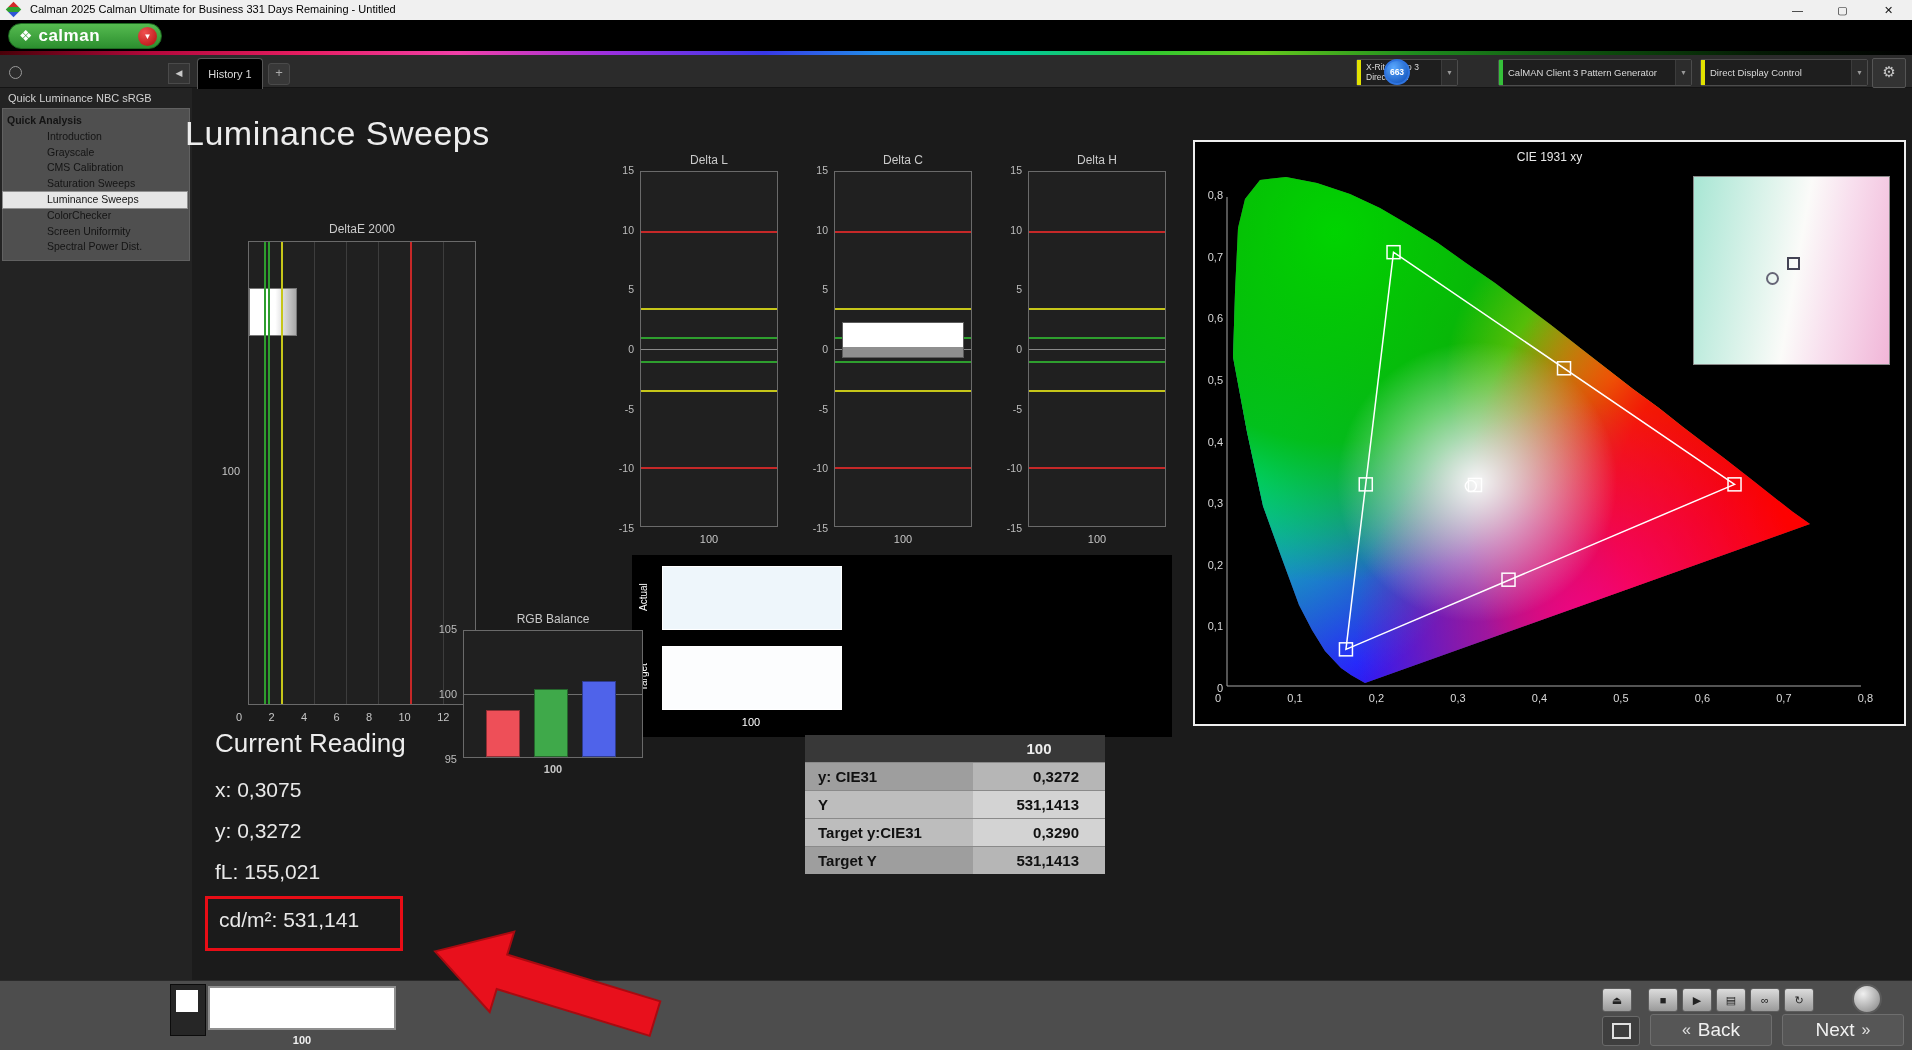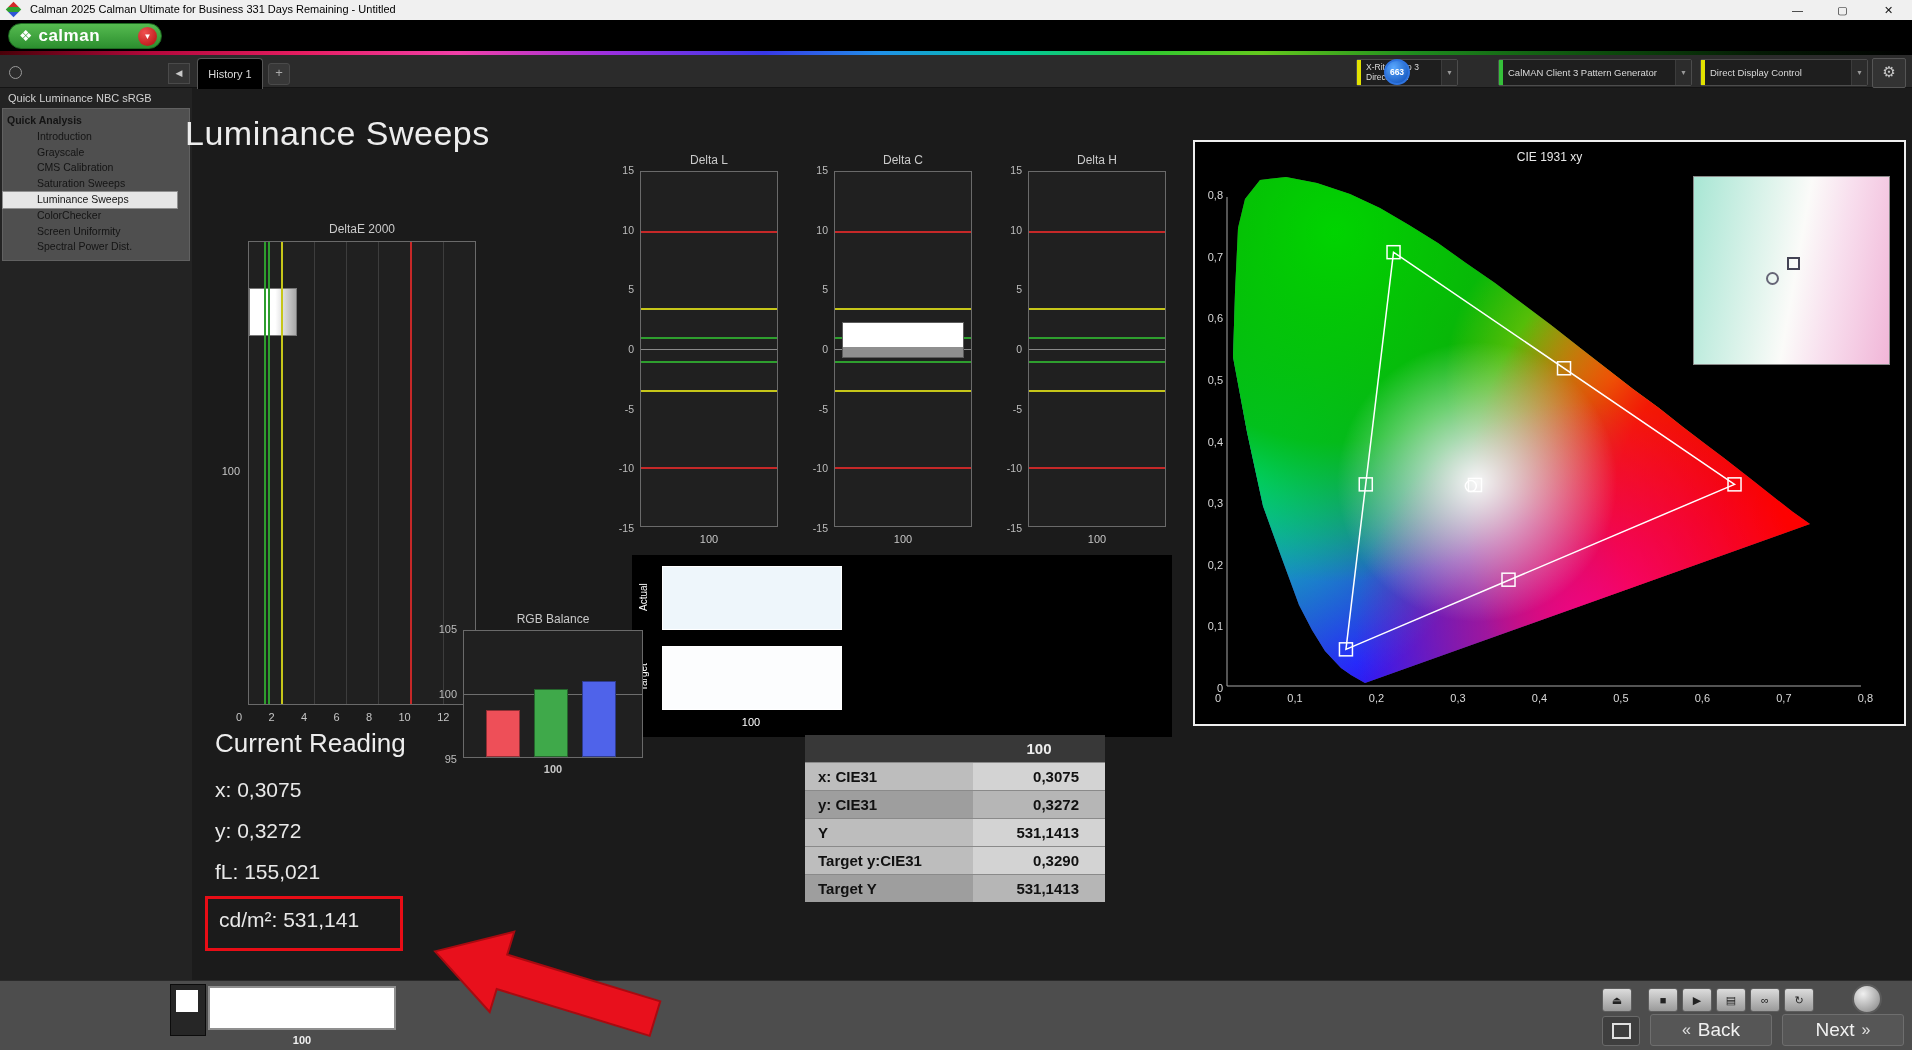--- a/index.html
+++ b/index.html
@@ -43,21 +43,21 @@
     background:radial-gradient(circle at 35% 30%,#59a8ff,#0a49b4);border:2px solid #2f74e0;box-sizing:border-box;
     color:#fff;font-size:8.5px;display:flex;align-items:center;justify-content:center;font-weight:bold}
   .gear-btn{left:1872px;top:58px;width:32px;height:28px;background:#333;border:1px solid #555;border-radius:2px;
     color:#c8c8c8;font-size:15px;text-align:center;line-height:26px}
   
   .sidebar-bg{left:0;top:88px;width:192px;height:892px;background:#232323}
   .sidebar-header{left:8px;top:92px;font-size:11px;color:#d2d2d2;white-space:nowrap}
   .tree{left:2px;top:108px;width:188px;background:#4f4f4f;border:1px solid #616161;box-sizing:border-box;padding:4px 0 5px}
   .tree-item{height:15.8px;line-height:15.8px;font-size:10.5px;color:#141414;padding-left:4px;white-space:nowrap}
   .tree-item.lvl0{font-weight:bold}
-  .tree-item.lvl1{padding-left:34px}
+  .tree-item.lvl1{padding-left:44px}
   .tree-item.selected{background:#e6e6e6;outline:1px solid #8f8f8f;width:140px}
   
   .page-title{left:185px;top:114px;font-size:34px;color:#ededed;letter-spacing:.5px}
   
   .chart-title{font-size:12px;color:#cacaca;text-align:center}
   .plot{background:#202020;border:1px solid #6a6a6a;box-sizing:border-box;position:absolute;overflow:hidden}
   .grid-v{position:absolute;top:0;bottom:0;width:1px;background:#3d3d3d}
   .vline{position:absolute;top:0;bottom:0;width:2px}
   .hline{position:absolute;left:0;right:0;height:2px}
   .tickrow{display:flex;justify-content:space-between;font-size:11px;color:#c6c6c6}
@@ -386,24 +386,20 @@
     <div class="rgb-bar" style="left: 118px; top: 40%; background: rgb(79, 99, 234);"></div>
   </div>
 <div class="abs axis-label" style="left:463px;top:763px;width:180px;text-align:center;font-weight:bold">100</div>
 
 <div class="abs results">
   <div class="thead">
     <div class="spacer"></div>
     <div class="hval">100</div>
   </div>
   <div>
-      <div class="trow light">
-        <div class="tlabel">x: CIE31</div>
-        <div class="tvalue">0,3075</div>
-      </div>
       <div class="trow dark">
         <div class="tlabel">y: CIE31</div>
         <div class="tvalue">0,3272</div>
       </div>
       <div class="trow light">
         <div class="tlabel">Y</div>
         <div class="tvalue">531,1413</div>
       </div>
       <div class="trow light">
         <div class="tlabel">Target y:CIE31</div>

